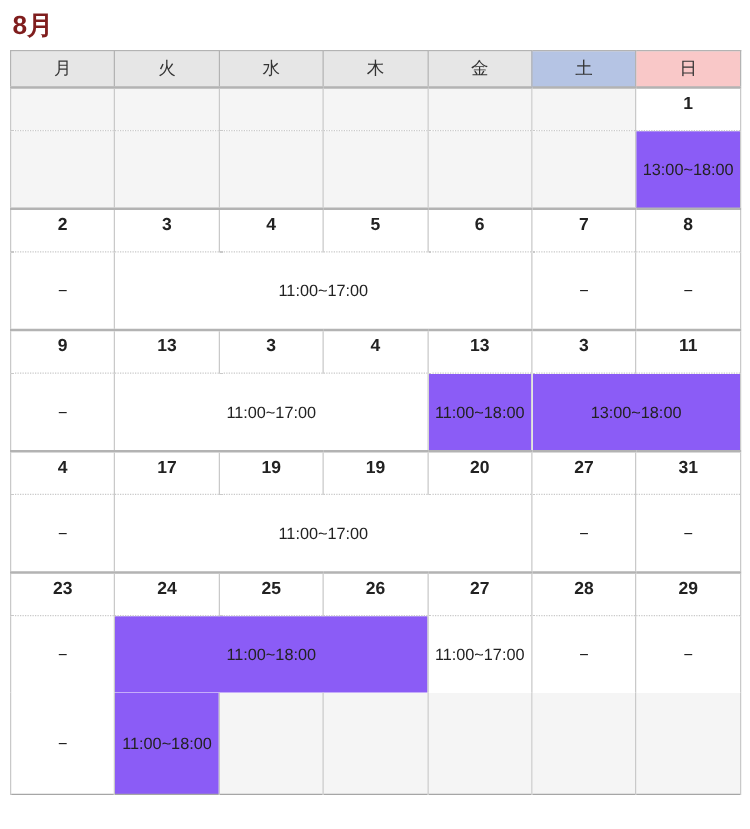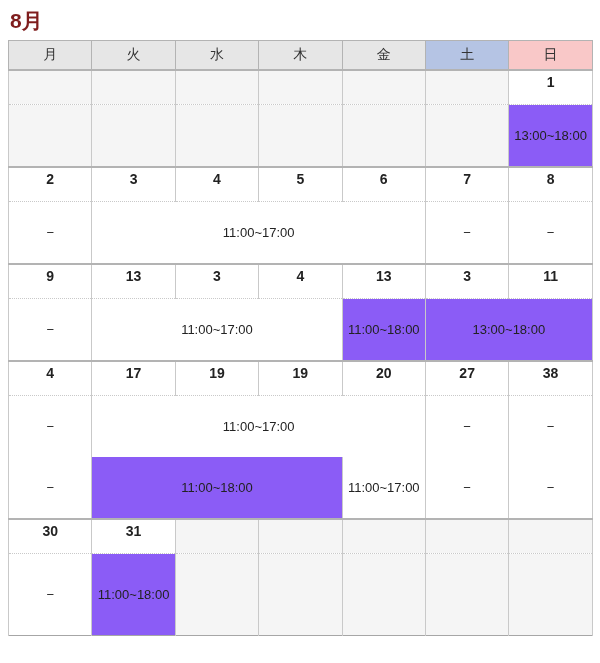--- a/index.html
+++ b/index.html
@@ -141,46 +141,46 @@
       <td colspan="2" class="green">13:00~18:00</td>
     </tr>
 
     <tr class="date-row">
       <td>4</td>
       <td>17</td>
       <td>19</td>
       <td>19</td>
       <td>20</td>
       <td>27</td>
-      <td>38</td>
+      <td>31</td>
     </tr>
     <tr class="hour-row">
       <td>−</td>
       <td colspan="4">11:00~17:00</td>
       <td>−</td>
       <td>−</td>
     </tr>
 
+    <tr class="date-row">
+      <td>23</td>
+      <td>24</td>
+      <td>25</td>
+      <td>26</td>
+      <td>27</td>
+      <td>28</td>
+      <td>29</td>
+    </tr>
     <tr class="hour-row">
       <td>−</td>
       <td colspan="3" class="green">11:00~18:00</td>
       <td>11:00~17:00</td>
       <td>−</td>
       <td>−</td>
     </tr>
 
-    <tr class="date-row">
-      <td>30</td>
-      <td>31</td>
-      <td class="gray"></td>
-      <td class="gray"></td>
-      <td class="gray"></td>
-      <td class="gray"></td>
-      <td class="gray"></td>
-    </tr>
     <tr class="hour-row tall">
       <td>−</td>
       <td class="green">11:00~18:00</td>
       <td class="gray"></td>
       <td class="gray"></td>
       <td class="gray"></td>
       <td class="gray"></td>
       <td class="gray"></td>
     </tr>
   </tbody>

